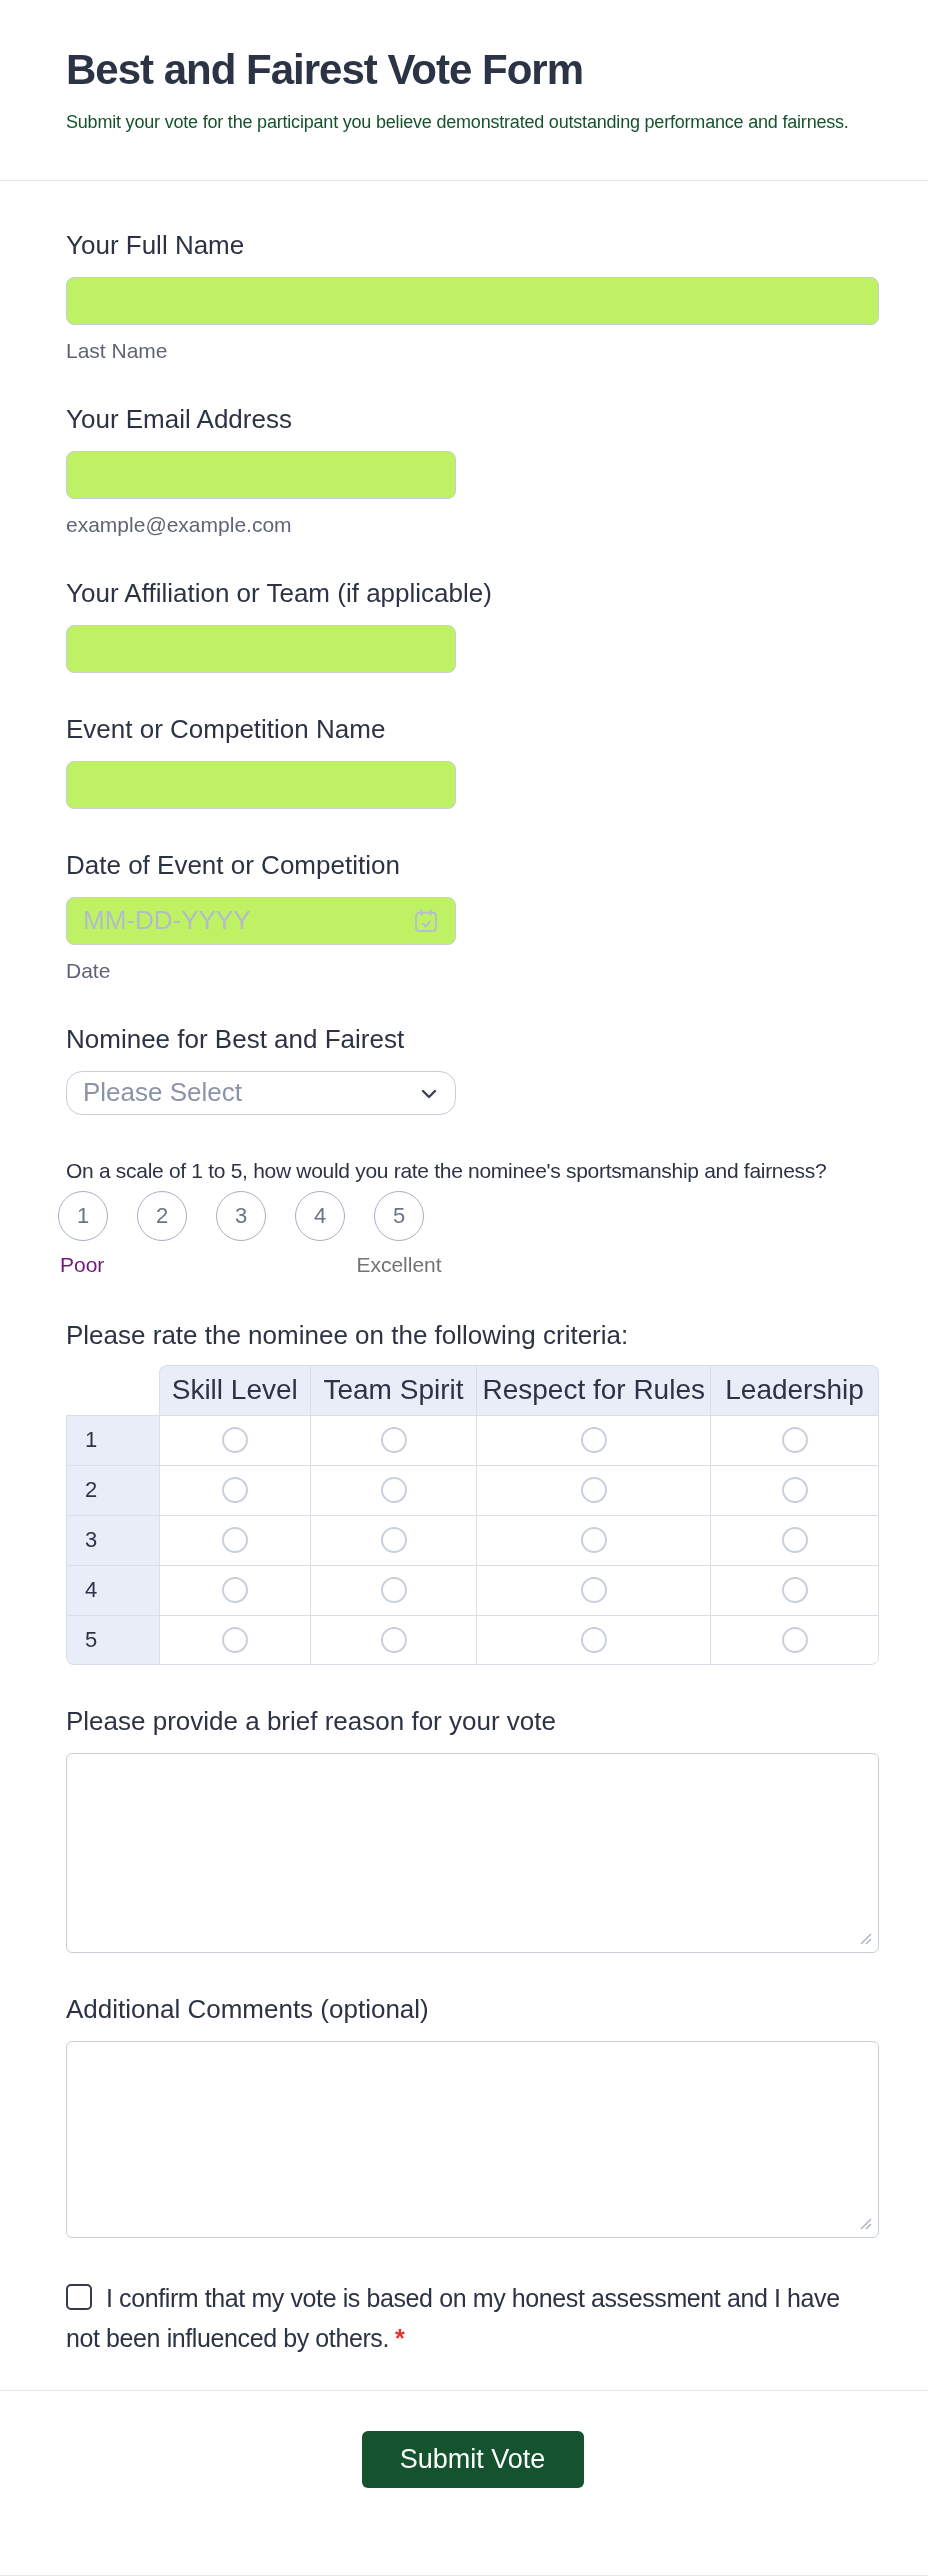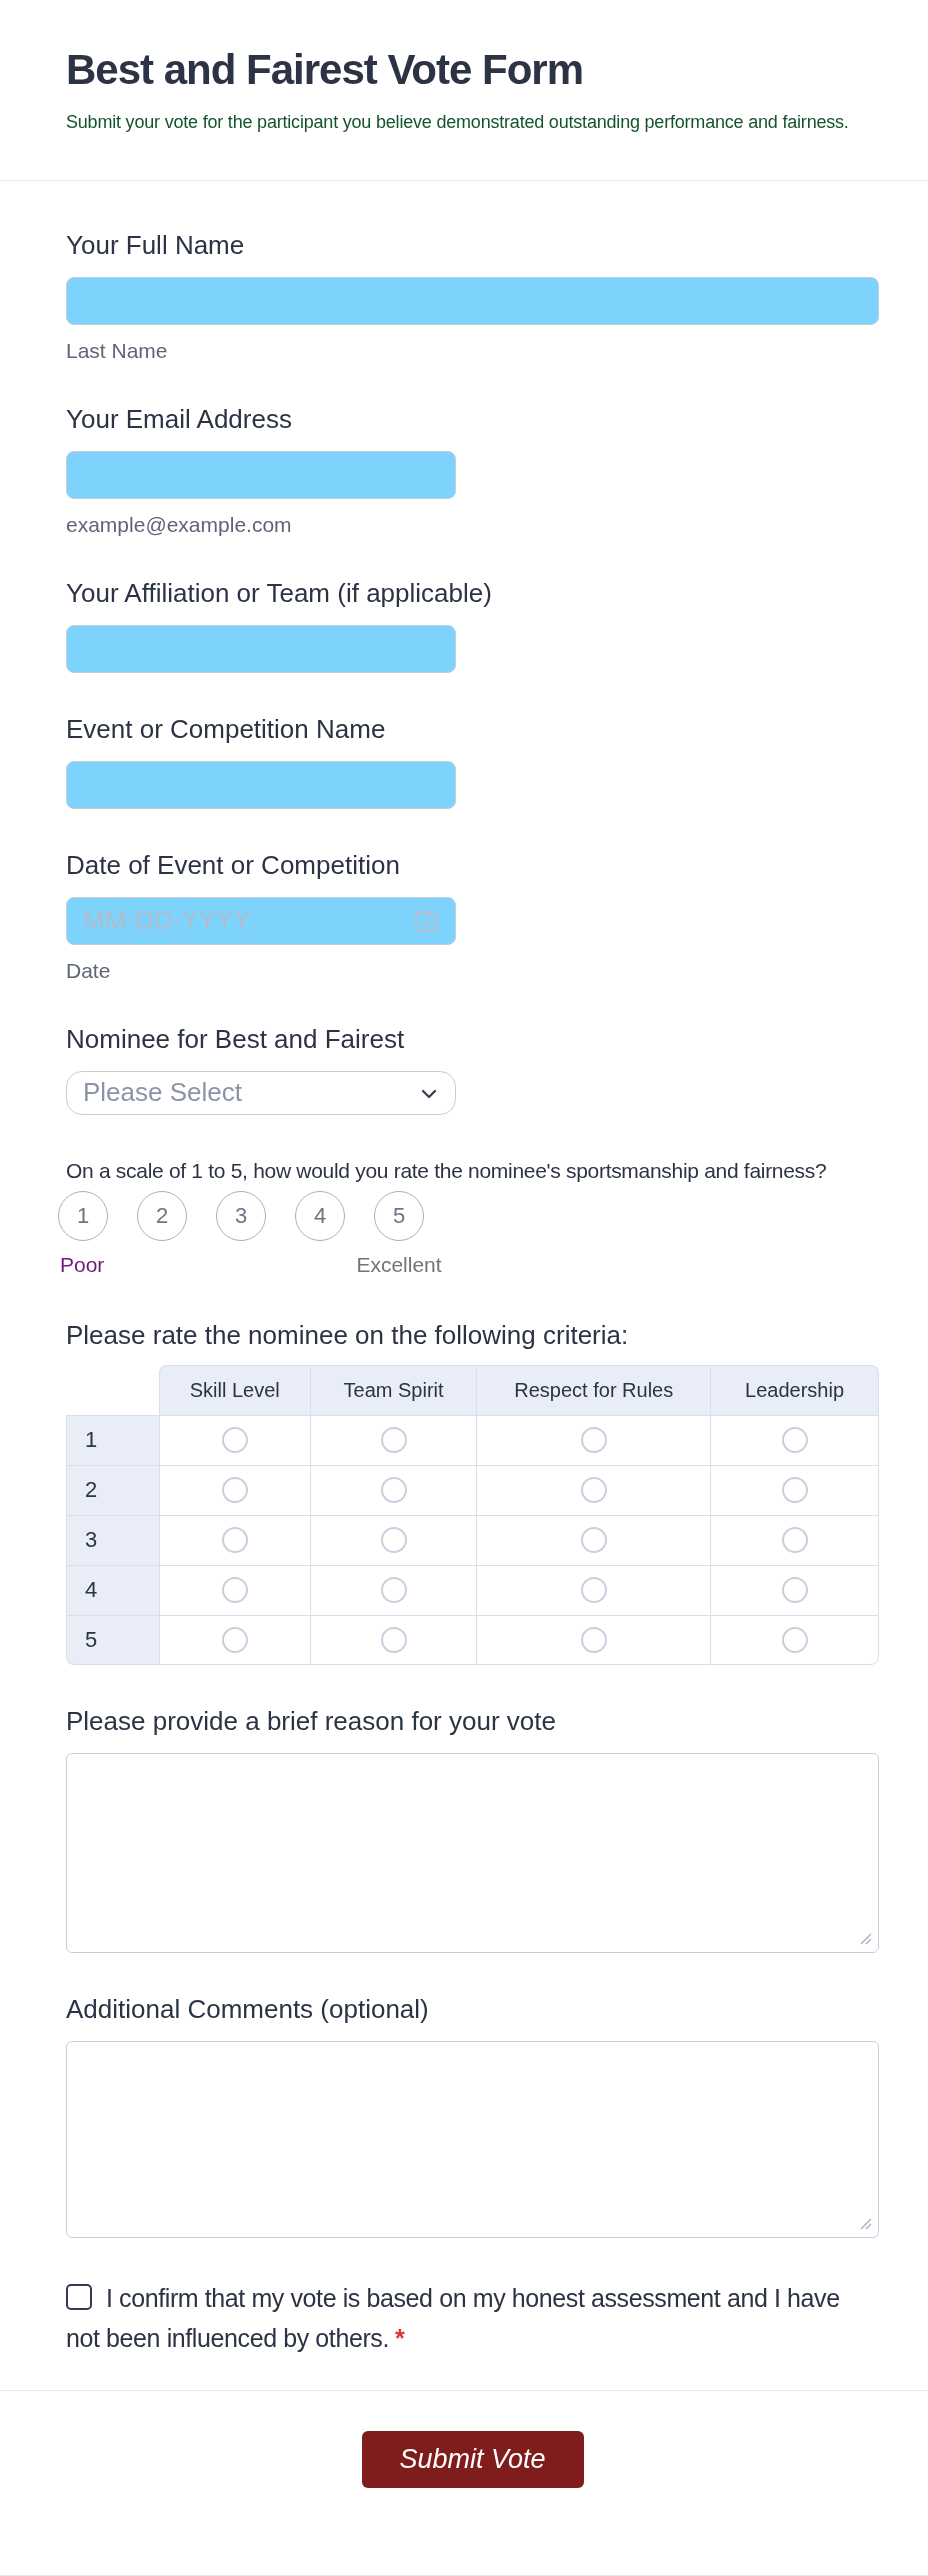--- a/index.html
+++ b/index.html
@@ -32,21 +32,21 @@
   .q-label {
     font-size: 26px; font-weight: 500; color: #2c3345;
     line-height: 32px; margin-bottom: 16px;
   }
   .sublabel { margin-top: 14px; font-size: 21px; line-height: 24px; color: #5e6577; }
 
   .text-input {
     display: block; width: 390px; height: 48px;
     border: 1.5px solid #c7cedb; border-radius: 8px;
     padding: 0 16px; font-size: 26px; color: #2c3345;
-    font-family: inherit; outline: none; background: #7dd3fc;
+    font-family: inherit; outline: none; background: #bef264;
   }
   .text-input::placeholder { color: #b3bccb; }
 
   .name-row { display: flex; gap: 32px; width: 813px; }
   .name-col { flex: 1; }
   .name-col .text-input { width: 100%; }
 
   
   .date-wrap { position: relative; width: 390px; }
   .date-wrap .text-input { width: 100%; padding-right: 58px; }
@@ -75,21 +75,21 @@
   .scale-min { position: absolute; left: 2px; font-size: 21px; color: #701a75; }
   .scale-max { position: absolute; left: 341px; transform: translateX(-50%); font-size: 21px; color: #737373; }
 
   
   .matrix-label { margin-bottom: 14px; }
   table.matrix { border-collapse: separate; border-spacing: 0; table-layout: fixed; }
   table.matrix th, table.matrix td { height: 50px; }
   table.matrix th.corner { border: none; background: transparent; }
   table.matrix th.colhead {
     background: #e9edf8; border-top: 1px solid #d9dee9; border-left: 1px solid #d9dee9;
-    font-size: 20px; font-weight: 400; color: #2c3345; text-align: center;
+    font-size: 28px; font-weight: 400; color: #2c3345; text-align: center;
   }
   table.matrix th.colhead:last-child { border-right: 1px solid #d9dee9; border-top-right-radius: 8px; }
   table.matrix th.colhead.first { border-top-left-radius: 8px; }
   table.matrix td.rowlabel {
     background: #e9edf8; border-left: 1px solid #d9dee9; border-top: 1px solid #d9dee9;
     font-size: 22px; color: #2c3345; padding-left: 18px; text-align: left;
   }
   table.matrix td.cell {
     background: #fff; border-left: 1px solid #d9dee9; border-top: 1px solid #d9dee9;
     text-align: center;
@@ -122,22 +122,22 @@
     cursor: pointer;
   }
   .req-star { color: #e5342a; font-weight: 700; margin-left: 6px; }
 
   
   .footer-divider { border-top: 1px solid #e7e7e7; margin-top: 32px; }
   .submit-row { padding: 40px 50px 52px 66px; }
   .submit-inner { width: 813px; display: flex; justify-content: center; }
   .submit-btn {
     width: 222px; height: 57px; border: none; border-radius: 6px;
-    background: #7f1d1d; color: #ffffff; font-size: 27px; font-weight: 500;
-    font-family: inherit; cursor: pointer; font-style: italic;
+    background: #14532d; color: #ffffff; font-size: 27px; font-weight: 500;
+    font-family: inherit; cursor: pointer;
   }
 </style>
 </head>
 <body>
 
 <div class="card">
 
   <header class="form-header">
     <h1 class="form-title">Best and Fairest Vote Form</h1>
     <p class="form-subtitle">Submit your vote for the participant you believe demonstrated outstanding performance and fairness.</p>

